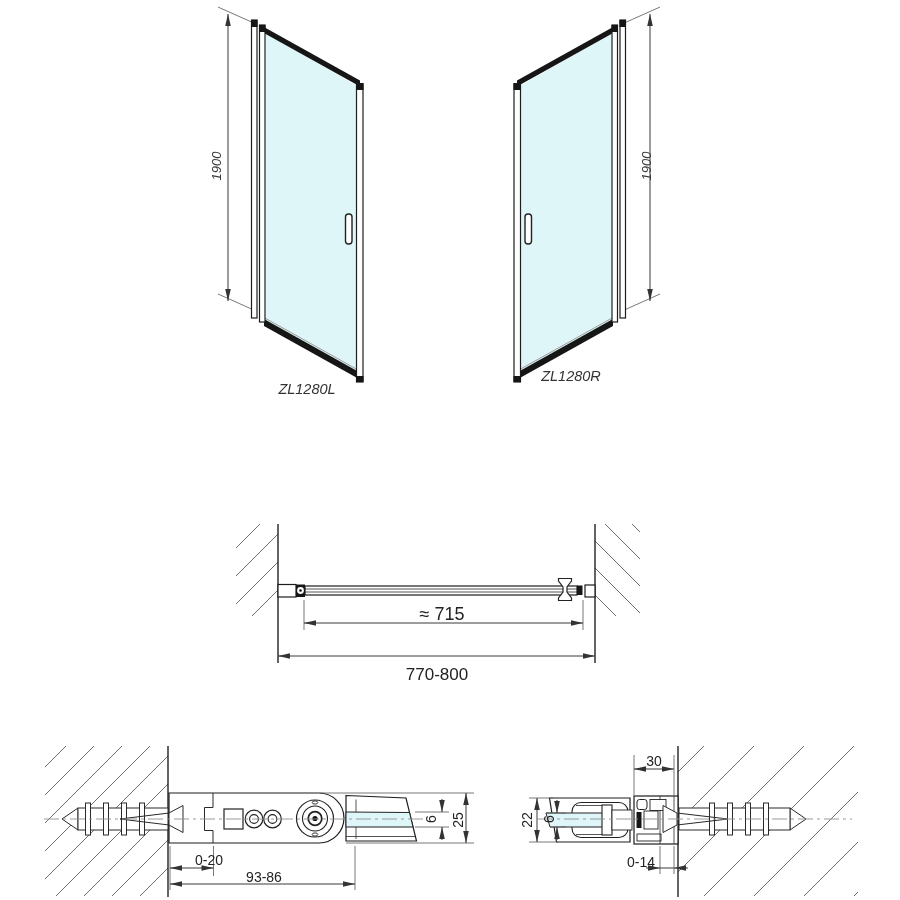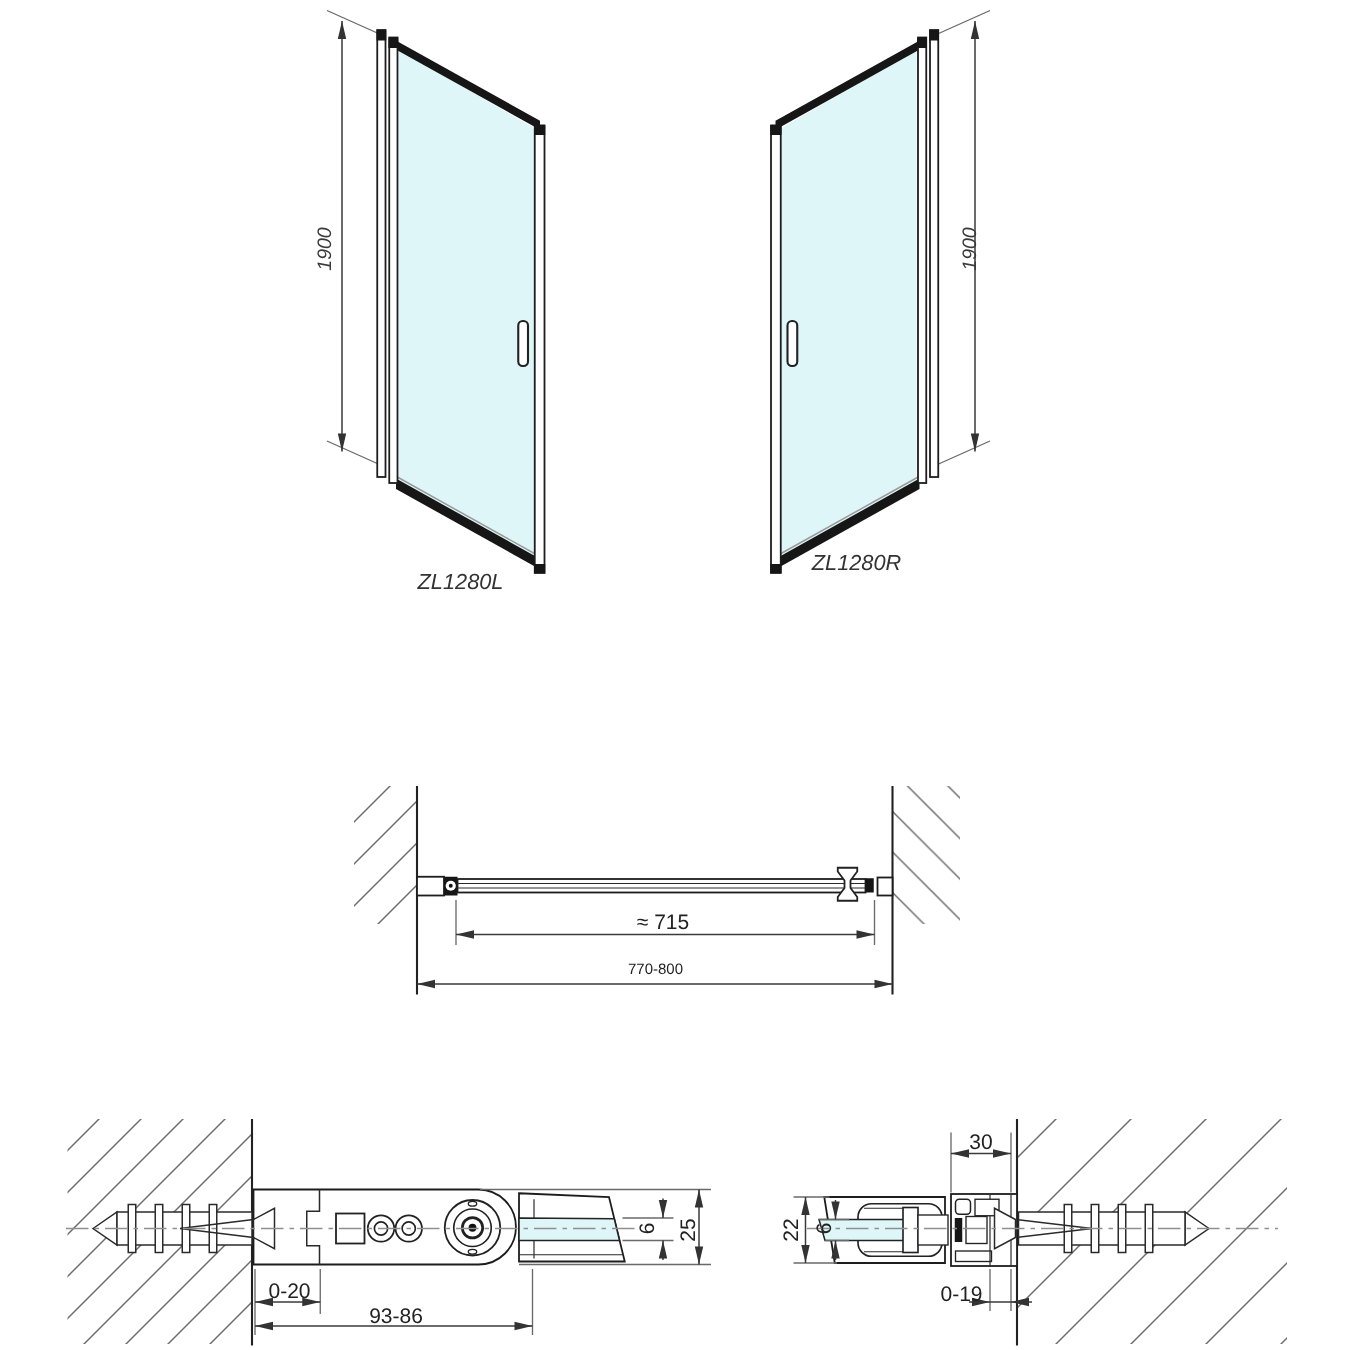--- a/index.html
+++ b/index.html
@@ -203,26 +203,26 @@
     <line class="dl" x1="660" y1="868" x2="674" y2="868"></line>
   </g>
 </svg>
 
 <div class="t model" style="left:307px;top:389px">ZL1280L</div>
 <div class="t model" style="left:571px;top:376px">ZL1280R</div>
 
 <div class="t rot it" style="left:216px;top:166px">1900</div>
 <div class="t rot it" style="left:646px;top:166px">1900</div>
 
-<div class="t" style="left:442px;top:614px;font-size:14px">≈ 715</div>
-<div class="t" style="left:437px;top:647px;font-size:10px">770-800</div>
-
-<div class="t" style="left:193px;top:860px">0-20</div>
+<div class="t" style="left:442px;top:614px;font-size:18px">≈ 715</div>
+<div class="t" style="left:437px;top:674px;font-size:17px">770-800</div>
+
+<div class="t" style="left:209px;top:860px">0-20</div>
 <div class="t" style="left:264px;top:877px">93-86</div>
 <div class="t rot" style="left:431px;top:819px">6</div>
 <div class="t rot" style="left:458px;top:820px">25</div>
 
 <div class="t" style="left:654px;top:761px">30</div>
 <div class="t rot" style="left:527px;top:820px">22</div>
 <div class="t rot" style="left:549px;top:819px">6</div>
-<div class="t" style="left:641px;top:862px">0-19</div>
+<div class="t" style="left:641px;top:862px">0-14</div>
 
 </div>
 
 </body></html>

